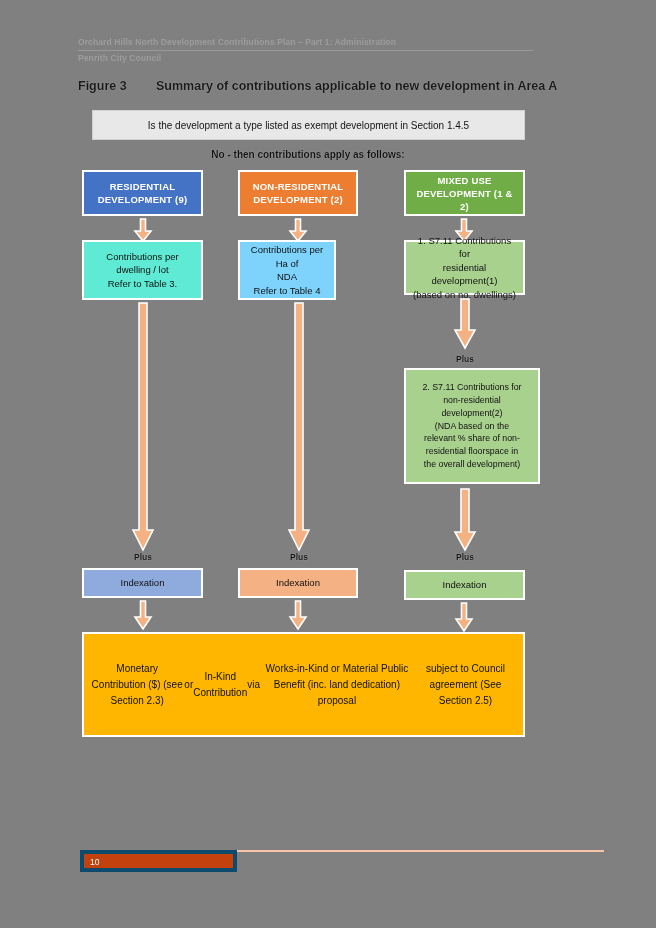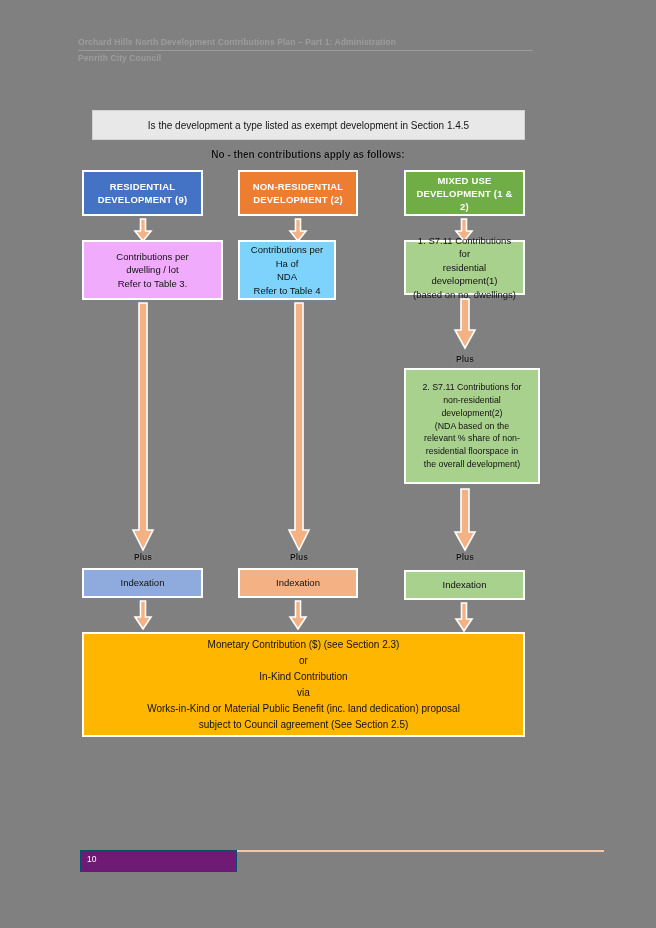--- a/index.html
+++ b/index.html
@@ -76,41 +76,44 @@
   .plus-label{
     position:absolute;
     font-size:8.5px;font-weight:bold;color:#111;
     text-align:center;
     text-shadow:0 0 1px rgba(255,255,255,.6);
   }
 
   
   .footer-bar{
     position:absolute;left:80px;top:850px;width:157px;height:22px;
-    background:#701a75;border:1px solid #0c4a6e;box-sizing:border-box;
+    background:#c2410c;border:4px solid #0c4a6e;box-sizing:border-box;
   }
   .footer-num{
     position:absolute;left:6px;top:3px;
     font-size:8.5px;color:#ffffff;
   }
   .footer-rule{
     position:absolute;left:237px;top:850px;width:367px;height:2px;
     background:#f6c4a8;
   }
 </style>
 </head>
 <body>
 
 <div class="page">
 
   <div class="doc-header">
     <div class="line1">Orchard Hills North Development Contributions Plan – Part 1: Administration</div>
     <div class="line2">Penrith City Council</div>
   </div>
 
+  <div class="fig-title">
+    <span class="fig-label">Figure 3</span><span>Summary of contributions applicable to new development in Area A</span>
+  </div>
 
   <div class="q-box">
     <span>Is the development a type listed as exempt development in Section 1.4.5</span>
   </div>
 
   <div class="no-text">No - then contributions apply as follows:</div>
 
   <div class="box head" style="left:82px;top:170px;width:121px;height:46px;background:#4472C4;">
     <span style="white-space:pre-line;">RESIDENTIAL
 DEVELOPMENT (9)</span>
@@ -133,21 +136,21 @@
     <svg width="20" height="24" viewBox="0 0 20 24">
       <polygon points="7.5,1 12.5,1 12.5,13 18,13 10,23 2,13 7.5,13" fill="#F4B183" stroke="#ffffff" stroke-width="1.6"></polygon>
     </svg>
   </div>
   <div class="arrow" style="left:454px;top:218px;">
     <svg width="20" height="24" viewBox="0 0 20 24">
       <polygon points="7.5,1 12.5,1 12.5,13 18,13 10,23 2,13 7.5,13" fill="#F4B183" stroke="#ffffff" stroke-width="1.6"></polygon>
     </svg>
   </div>
 
-  <div class="box" style="left:82px;top:240px;width:141px;height:60px;background:#f0abfc;">
+  <div class="box" style="left:82px;top:240px;width:121px;height:60px;background:#5eead4;">
     <span style="white-space:pre-line;">Contributions per
 dwelling / lot
 Refer to Table 3.</span>
   </div>
   <div class="box" style="left:238px;top:240px;width:98px;height:60px;background:#7dd3fc;">
     <span style="white-space:pre-line;">Contributions per Ha of
 NDA
 Refer to Table 4</span>
   </div>
   <div class="box" style="left:404px;top:240px;width:121px;height:55px;background:#A9D18E;">
@@ -214,21 +217,21 @@
     <svg width="20" height="30" viewBox="0 0 20 30">
       <polygon points="7.5,1 12.5,1 12.5,17 18,17 10,29 2,17 7.5,17" fill="#F4B183" stroke="#ffffff" stroke-width="1.6"></polygon>
     </svg>
   </div>
   <div class="arrow" style="left:454px;top:602px;">
     <svg width="20" height="30" viewBox="0 0 20 30">
       <polygon points="7.5,1 12.5,1 12.5,17 18,17 10,29 2,17 7.5,17" fill="#F4B183" stroke="#ffffff" stroke-width="1.6"></polygon>
     </svg>
   </div>
 
-  <div class="box" style="left:82px;top:632px;width:443px;height:105px;background:#FFB600;flex-direction:column;line-height:16px;font-size:10px;">
+  <div class="box" style="left:82px;top:632px;width:443px;height:105px;background:#FFB600;line-height:16px;font-size:10px;">
     <span>Monetary Contribution ($) (see Section 2.3)</span>
     <span>or</span>
     <span>In-Kind Contribution</span>
     <span>via</span>
     <span>Works-in-Kind or Material Public Benefit (inc. land dedication) proposal</span>
     <span>subject to Council agreement (See Section 2.5)</span>
   </div>
 
   <div class="footer-bar">
     <span class="footer-num">10</span>

